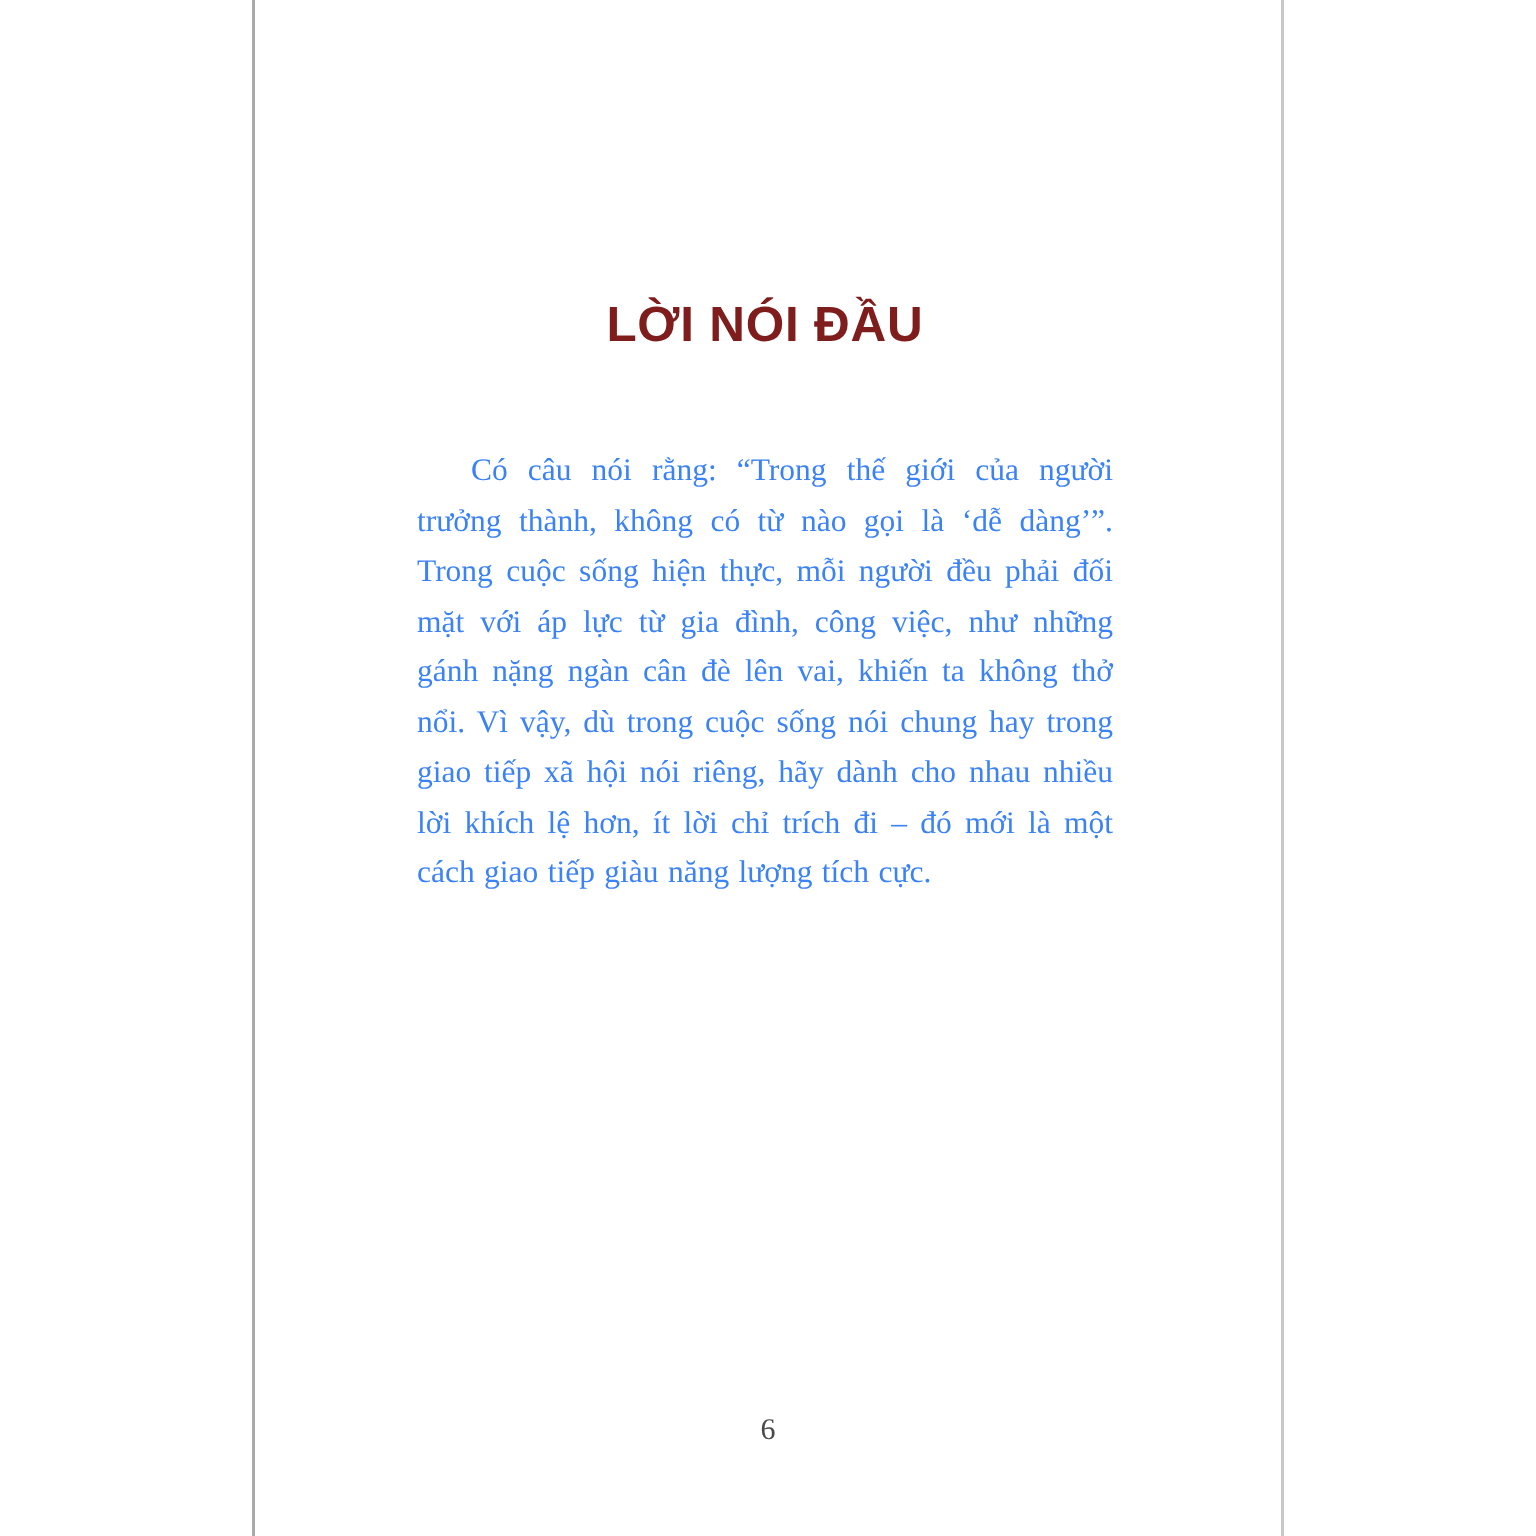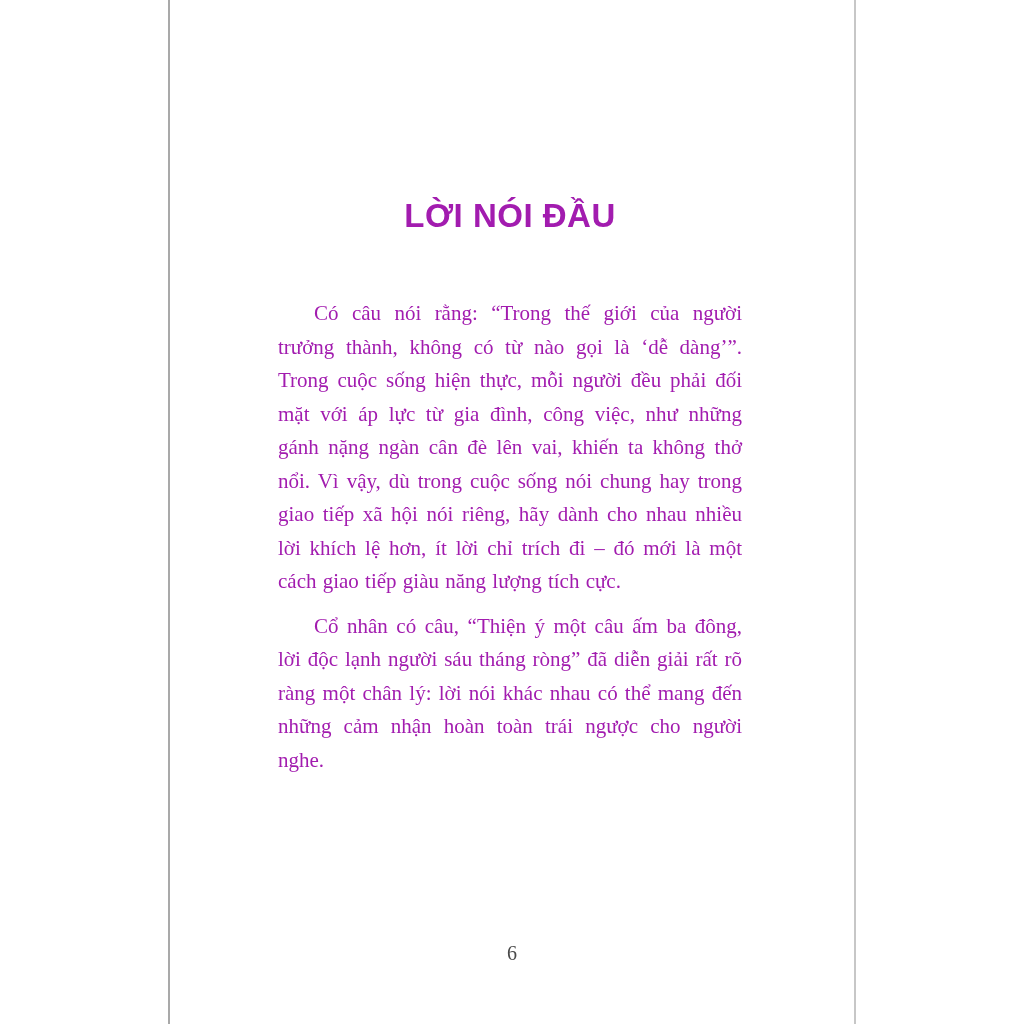--- a/index.html
+++ b/index.html
@@ -31,29 +31,29 @@
   }
   .chapter-title {
     margin: 0;
     padding-top: 197px;
     margin-bottom: 62px;
     text-align: center;
     font-family: "Liberation Sans", sans-serif;
     font-weight: 700;
     font-size: 33px;
     letter-spacing: 0.5px;
-    color: #a21caf;
+    color: #7f1d1d;
   }
   .body-par {
     margin: 0 0 11px 0;
     font-size: 21px;
     line-height: 33.5px;
     text-align: justify;
     text-indent: 36px;
-    color: #a21caf;
+    color: #3b82f6;
     word-spacing: 1px;
   }
   .page-number {
     position: absolute;
     left: 168px;
     width: 688px;
     top: 942px;
     text-align: center;
     font-size: 20px;
     color: #4a4a4a;
@@ -66,19 +66,18 @@
 
   <div class="edge-line left"></div>
 
   <div class="edge-line right"></div>
 
   <div class="page-body">
     <h1 class="chapter-title">LỜI NÓI ĐẦU</h1>
 
     <div id="paragraphs">
         <p class="body-par">Có câu nói rằng: “Trong thế giới của người trưởng thành, không có từ nào gọi là ‘dễ dàng’”. Trong cuộc sống hiện thực, mỗi người đều phải đối mặt với áp lực từ gia đình, công việc, như những gánh nặng ngàn cân đè lên vai, khiến ta không thở nổi. Vì vậy, dù trong cuộc sống nói chung hay trong giao tiếp xã hội nói riêng, hãy dành cho nhau nhiều lời khích lệ hơn, ít lời chỉ trích đi – đó mới là một cách giao tiếp giàu năng lượng tích cực.</p>
-        <p class="body-par">Cổ nhân có câu, “Thiện ý một câu ấm ba đông, lời độc lạnh người sáu tháng ròng” đã diễn giải rất rõ ràng một chân lý: lời nói khác nhau có thể mang đến những cảm nhận hoàn toàn trái ngược cho người nghe.</p>
       </div>
   </div>
 
   <div class="page-number">6</div>
 
 </div>
 
 </body></html>

